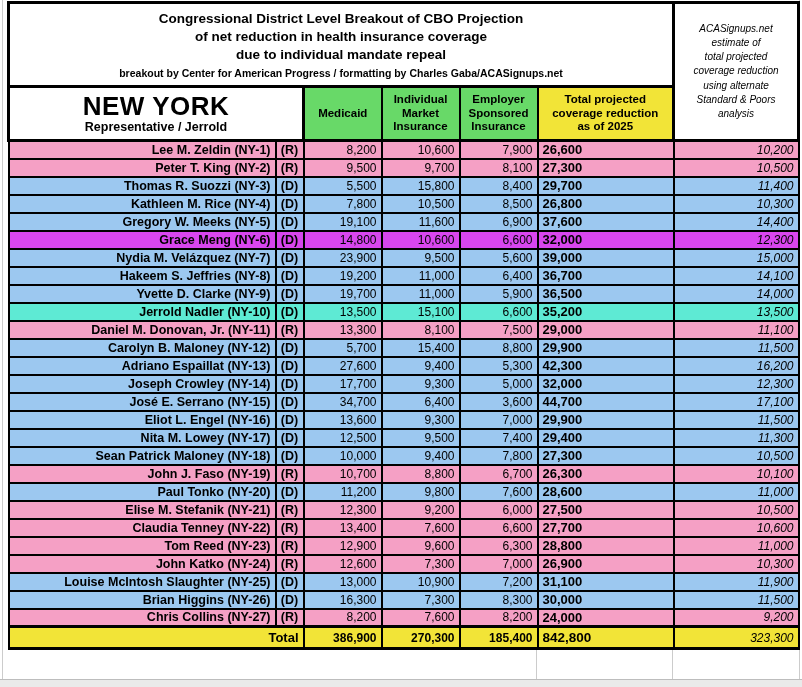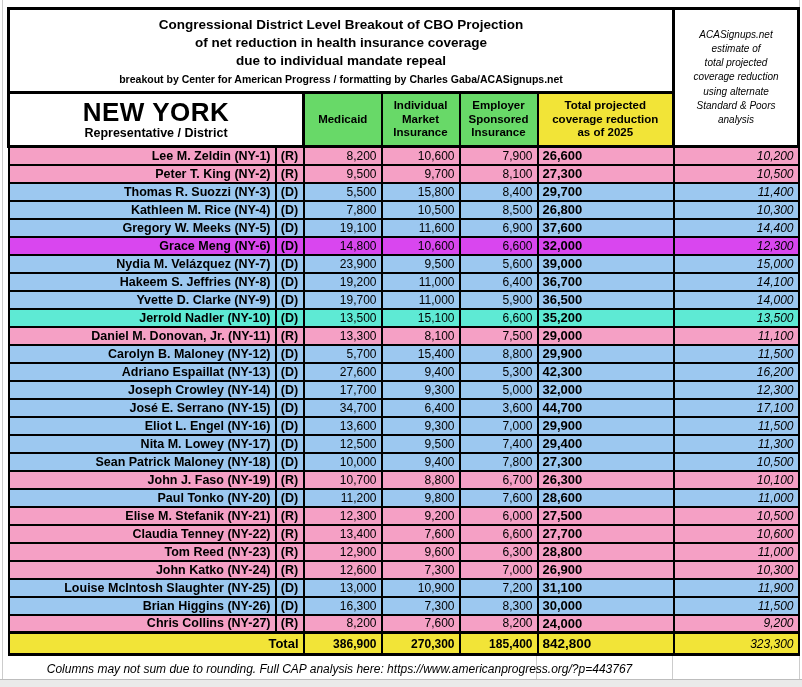--- a/index.html
+++ b/index.html
@@ -4,21 +4,21 @@
 <style>
   html,body { margin:0; padding:0; background:#fff; }
   .canvas {
     position:relative; width:802px; height:687px; background:#ffffff;
     font-family:"Liberation Sans", sans-serif; color:#000; overflow:hidden;
   }
   .gridline-v { position:absolute; width:1px; background:#cccccc; top:0; }
   .gridline-v.below-table { top:648px; height:31px; }
   .bottom-strip { position:absolute; left:0; right:0; top:679px; height:8px;
     background:#eaeaea; border-top:1px solid #bdbdbd; }
-  .sheet { position:absolute; left:7px; top:7px; }
+  .sheet { position:absolute; left:7px; top:1px; }
   table { border-collapse:collapse; table-layout:fixed; width:790px; }
   td { border:2px solid #000; padding:0 4px; overflow:hidden; box-sizing:border-box; vertical-align:middle; }
   .title-cell { height:84px; text-align:center; border-bottom-width:3px; border-top-width:3px; border-left-width:3px; }
   .title-main { font-weight:bold; font-size:13.5px; line-height:1.32; white-space:pre-line; }
   .title-credit { font-weight:bold; font-size:10.5px; margin-top:3px; }
   .sp-header-cell { font-style:italic; font-size:10px; text-align:center; line-height:1.42;
     white-space:pre-line; border-width:3px; }
   .state-cell { height:54px; text-align:center; border-width:3px; }
   .state-name { font-weight:bold; font-size:26px; line-height:1.05; letter-spacing:0.5px; }
   .state-sub { font-weight:bold; font-size:12.5px; }
@@ -71,21 +71,21 @@
 estimate of
 total projected
 coverage reduction
 using alternate
 Standard &amp; Poors
 analysis</td>
         </tr>
         <tr>
           <td colspan="2" class="state-cell">
             <div class="state-name">NEW YORK</div>
-            <div class="state-sub">Representative / District</div>
+            <div class="state-sub">Representative / Jerrold</div>
           </td>
           <td class="col-head green">Medicaid</td>
           <td class="col-head green">Individual
 Market
 Insurance</td>
           <td class="col-head green">Employer
 Sponsored
 Insurance</td>
           <td class="col-head yellow">Total projected
 coverage reduction
@@ -341,17 +341,16 @@
         <tr class="total-row">
           <td colspan="2" class="total-label yellow">Total</td>
           <td class="num-cell yellow">386,900</td>
           <td class="num-cell yellow">270,300</td>
           <td class="num-cell yellow">185,400</td>
           <td class="total-cell yellow">842,800</td>
           <td class="sp-cell yellow">323,300</td>
         </tr>
       </tbody>
     </table>
-    <div class="footnote">Columns may not sum due to rounding. Full CAP analysis here: https://www.americanprogress.org/?p=443767</div>
   </div>
 
   <div class="bottom-strip"></div>
 </div>
 
 </body></html>

